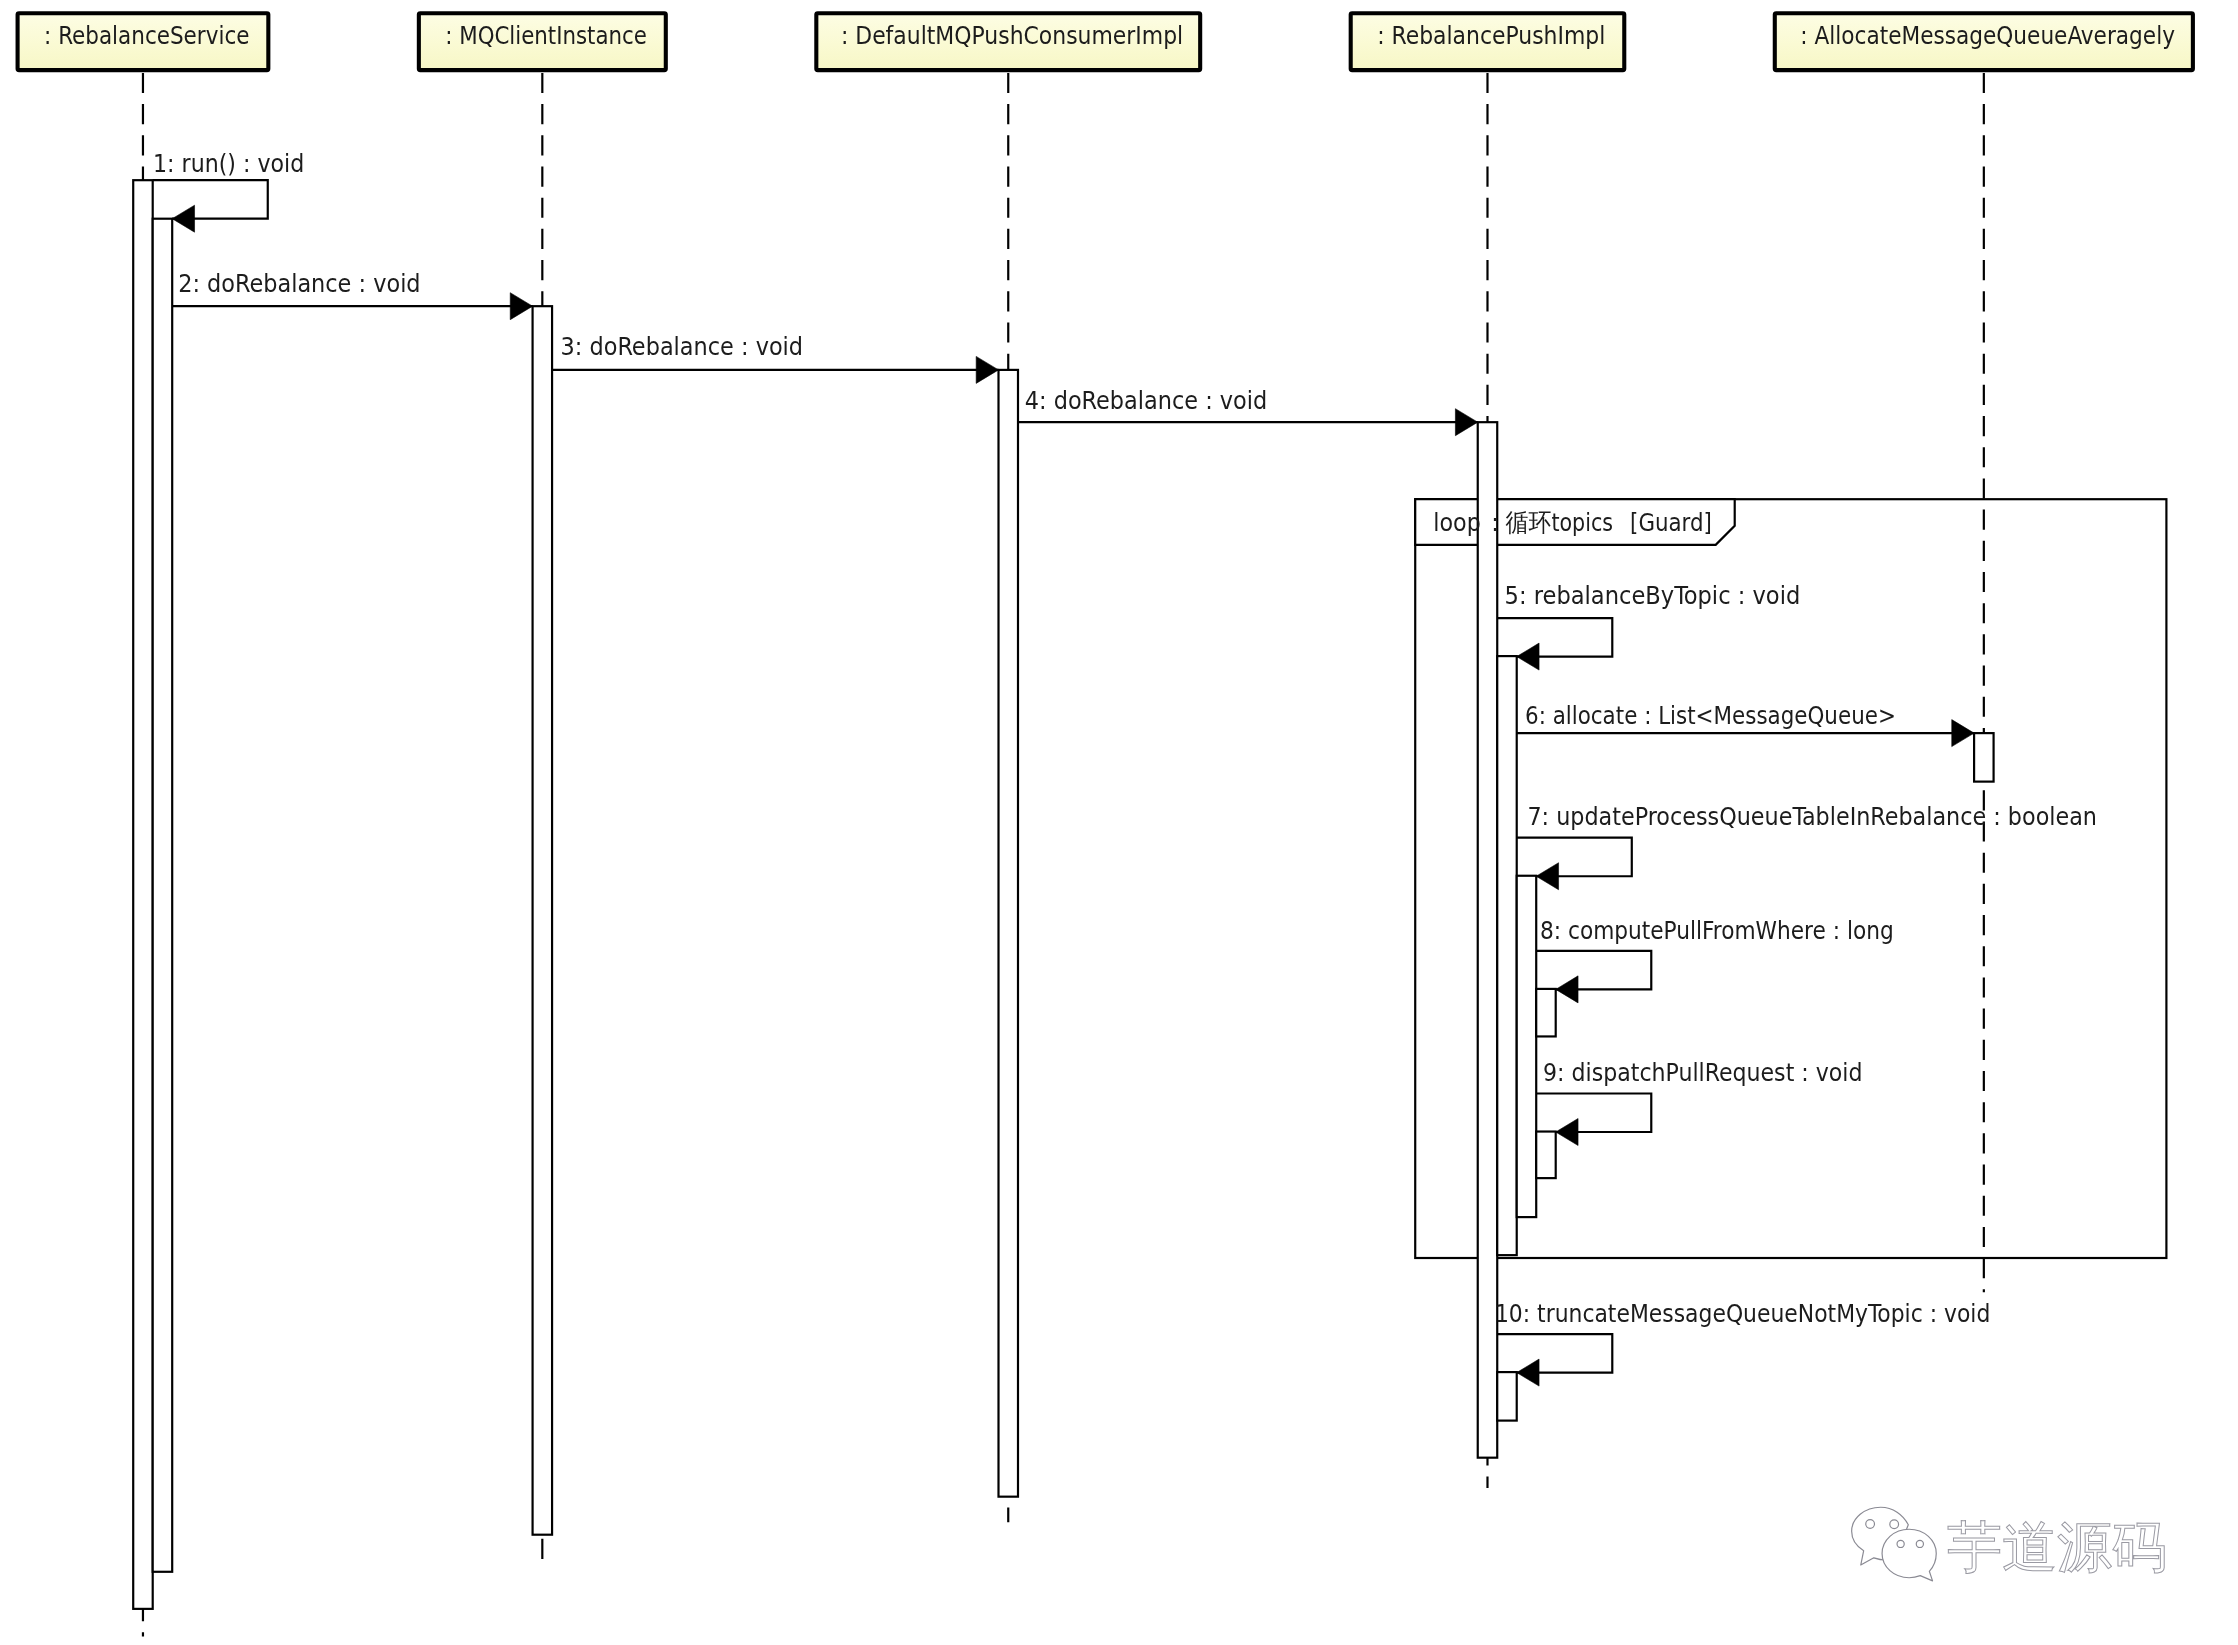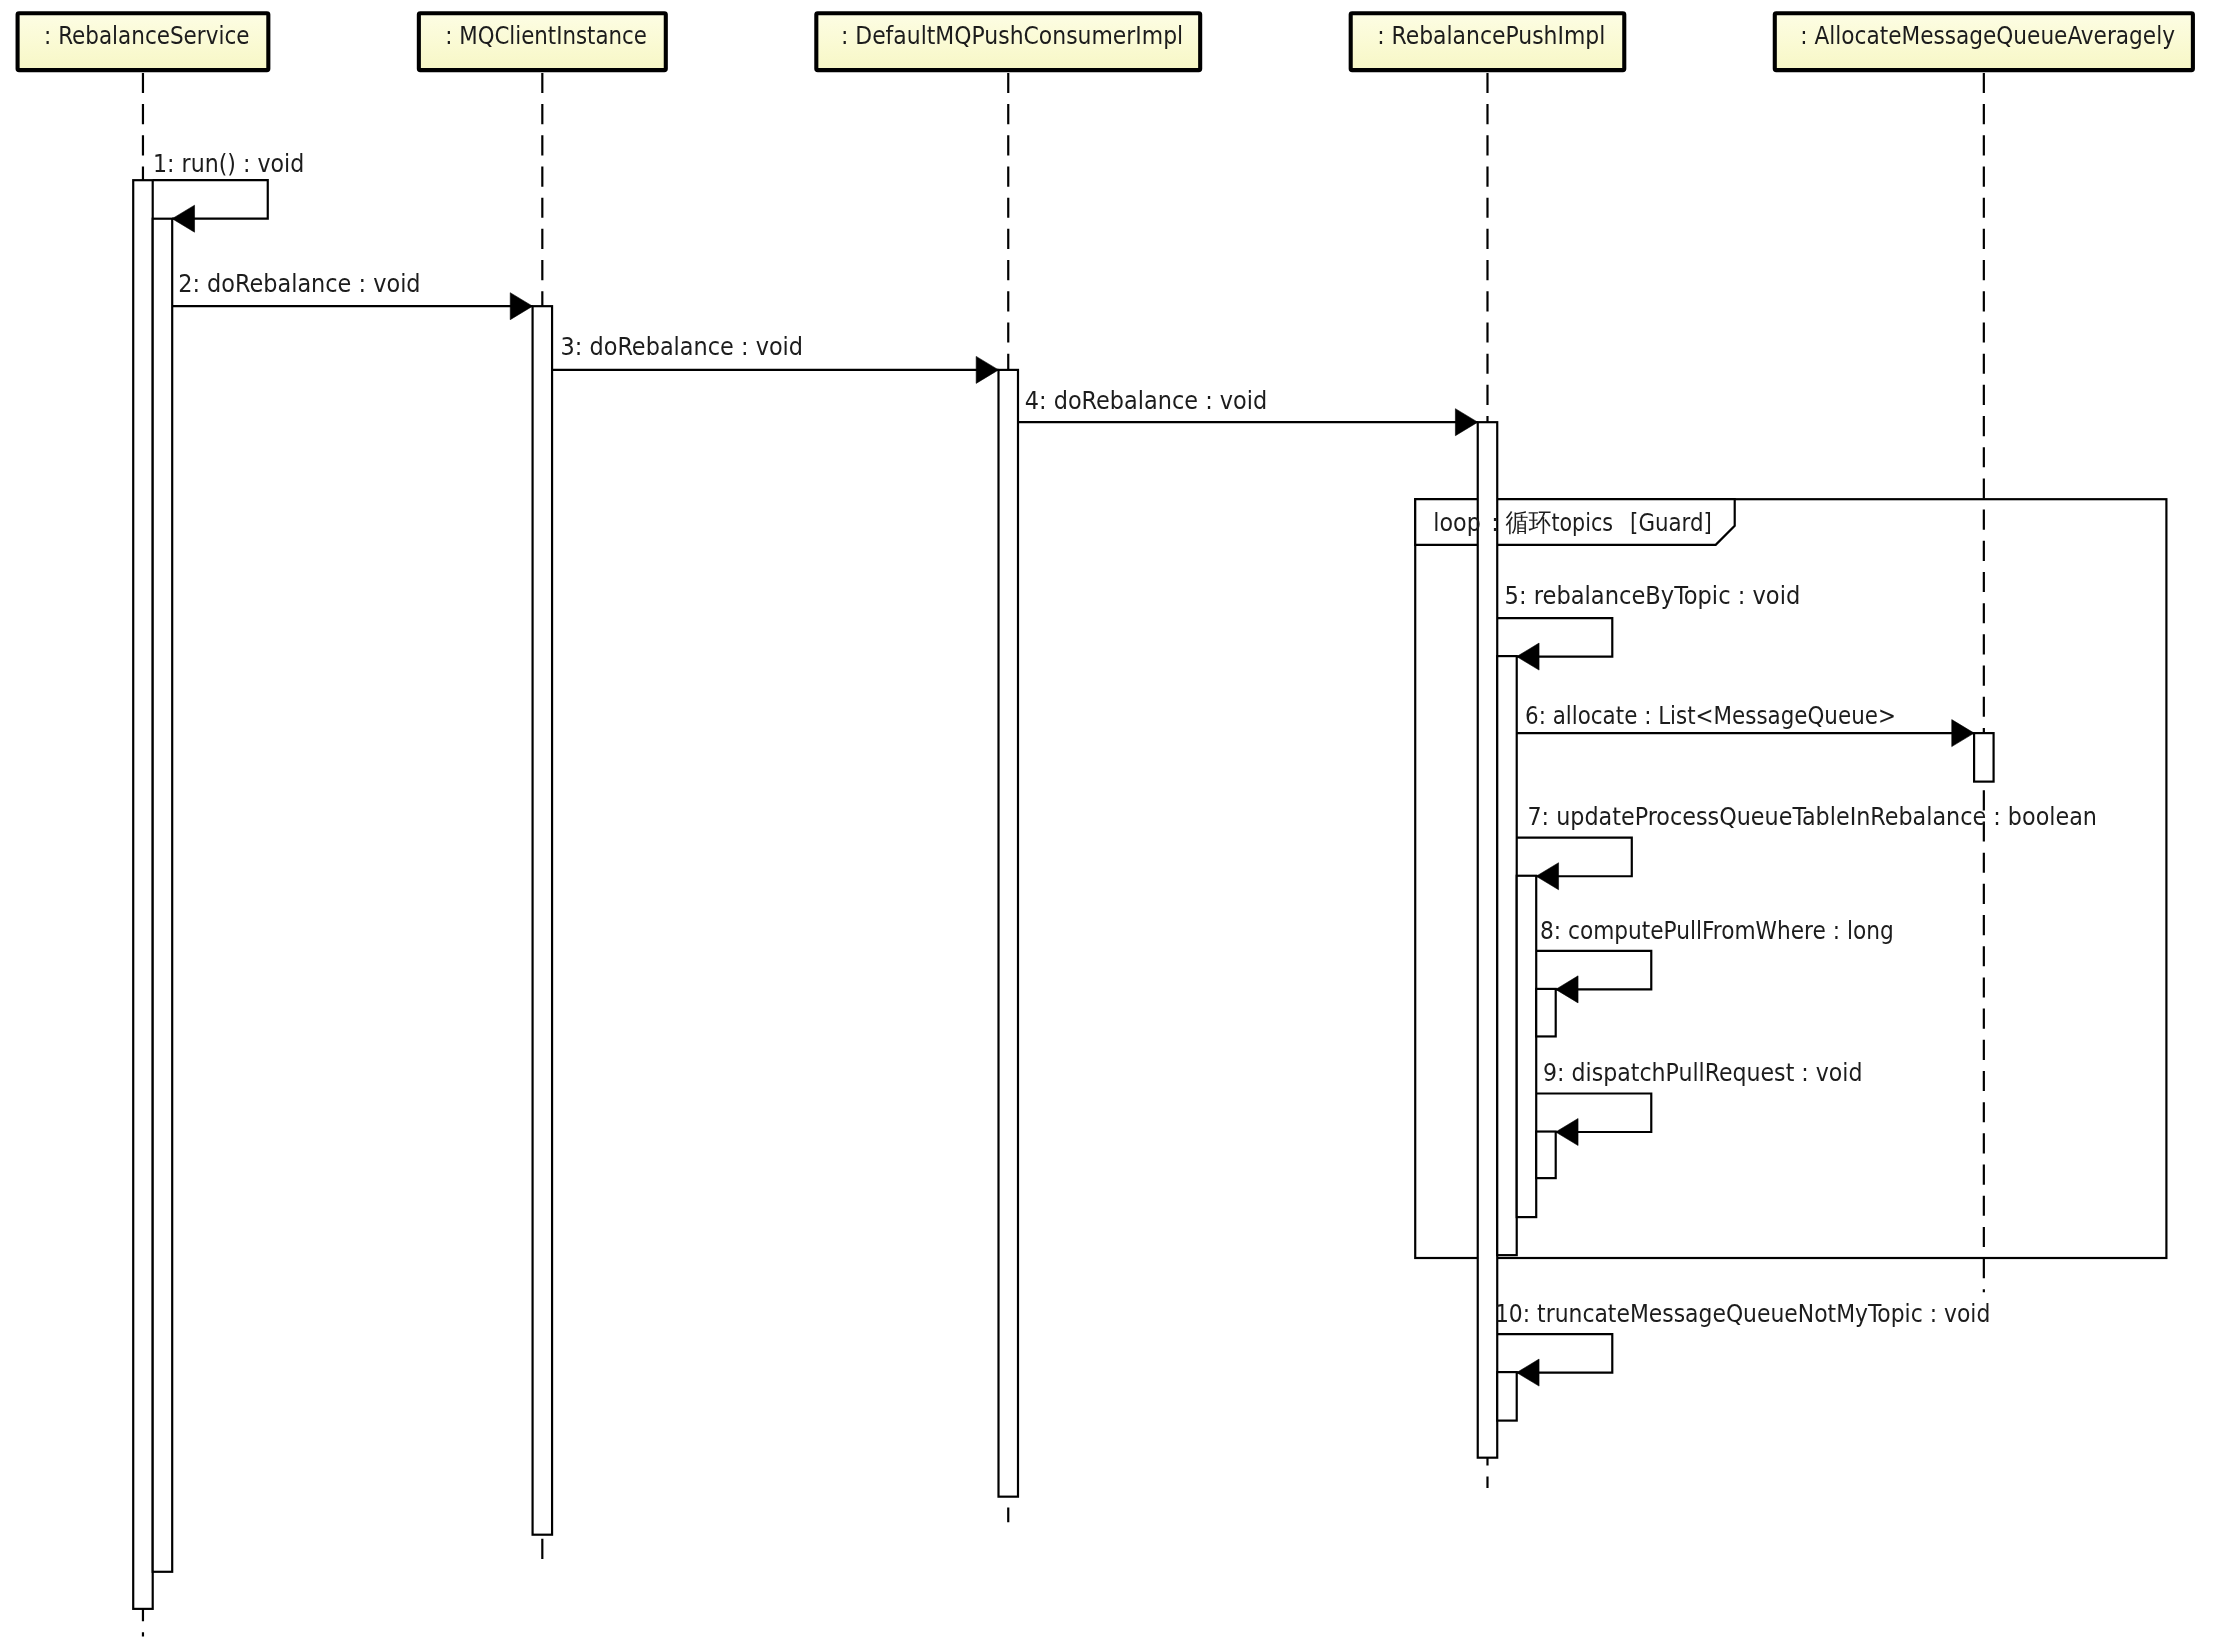--- a/index.html
+++ b/index.html
@@ -129,14 +129,25 @@
           <text x="1893" y="46.7" class="part-label" textLength="394" lengthAdjust="spacingAndGlyphs">: AllocateMessageQueueAveragely</text>
         </g>
       </g>
       <g>
         <text x="1507" y="558" class="frag-label" textLength="50" lengthAdjust="spacingAndGlyphs">loop</text>
         <text x="1568" y="558" class="frag-label" textLength="8" lengthAdjust="spacingAndGlyphs">:</text>
         <text x="1583" y="558" class="frag-label" textLength="113" lengthAdjust="spacingAndGlyphs">循环topics</text>
         <text x="1714" y="558" class="frag-label" textLength="86" lengthAdjust="spacingAndGlyphs">[Guard]</text>
       </g>
     </svg>
+  <div id="watermark">
+    <svg id="wm-icon" width="105" height="90" viewBox="0 0 110 95">
+        <path d="M 37.3 6.6 C 20.4 6.6 6.6 18.0 6.6 32.0 C 6.6 40.4 11.6 47.8 19.3 52.5 L 16.2 67.6 L 30.0 60.0 C 34.2 61.5 38.7 62.3 43.5 62.3 C 44.5 62.3 45.4 62.3 46.4 62.2 L 48.5 46.3 L 62.3 35.3 L 66.4 25.0 C 60.8 14.2 50.1 6.6 37.3 6.6 Z" fill="#ffffff" stroke="#8a8a93" stroke-width="1.25" stroke-linejoin="round"></path>
+        <circle cx="26.1" cy="24.2" r="4.6" fill="#ffffff" stroke="#8a8a93" stroke-width="1.25"></circle>
+        <circle cx="51.5" cy="24.5" r="4.6" fill="#ffffff" stroke="#8a8a93" stroke-width="1.25"></circle>
+        <path d="M 67.3 29.8 C 51.3 29.8 38.7 41.3 38.7 55.4 C 38.7 69.5 51.3 81.0 67.3 81.0 C 71.5 81.0 75.4 80.2 79.0 78.8 L 92.0 84.3 L 88.6 74.2 C 93.3 69.2 95.9 62.6 95.9 55.4 C 95.9 41.3 83.3 29.8 67.3 29.8 Z" fill="#ffffff" stroke="#8a8a93" stroke-width="1.25" stroke-linejoin="round"></path>
+        <circle cx="58.3" cy="45.3" r="3.8" fill="#ffffff" stroke="#8a8a93" stroke-width="1.25"></circle>
+        <circle cx="78.6" cy="45.3" r="3.8" fill="#ffffff" stroke="#8a8a93" stroke-width="1.25"></circle>
+      </svg>
+    <div id="wm-text">芋道源码</div>
+  </div>
 </div>
 
 
 </body></html>

